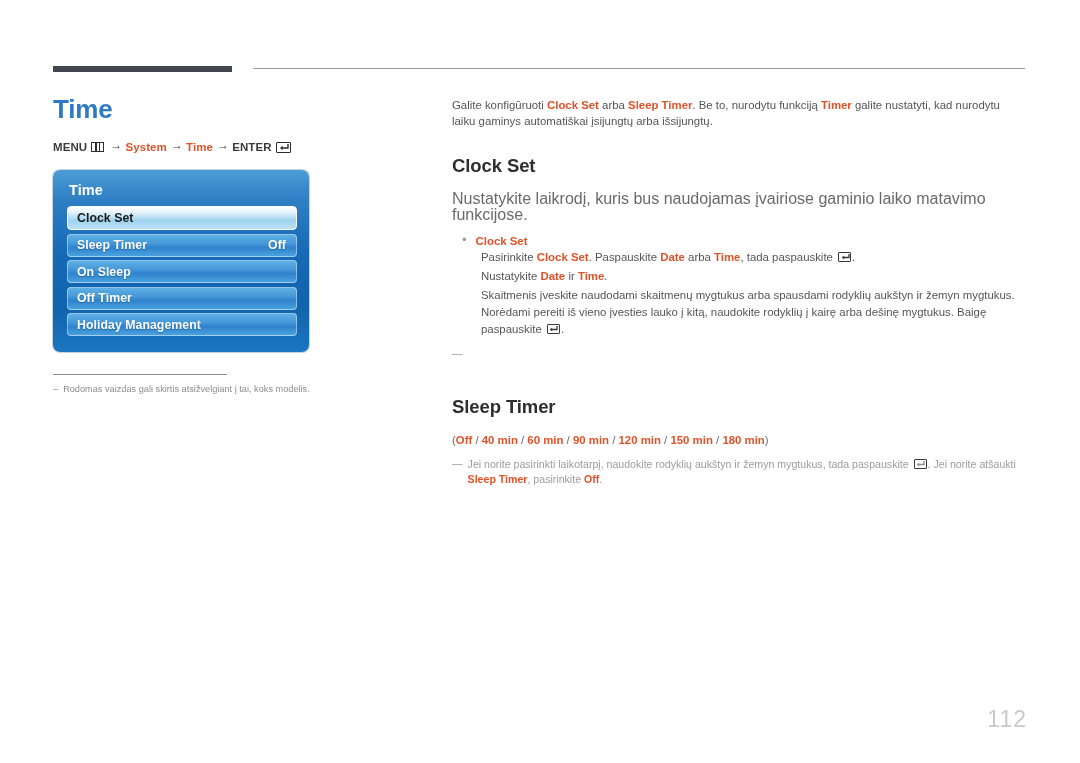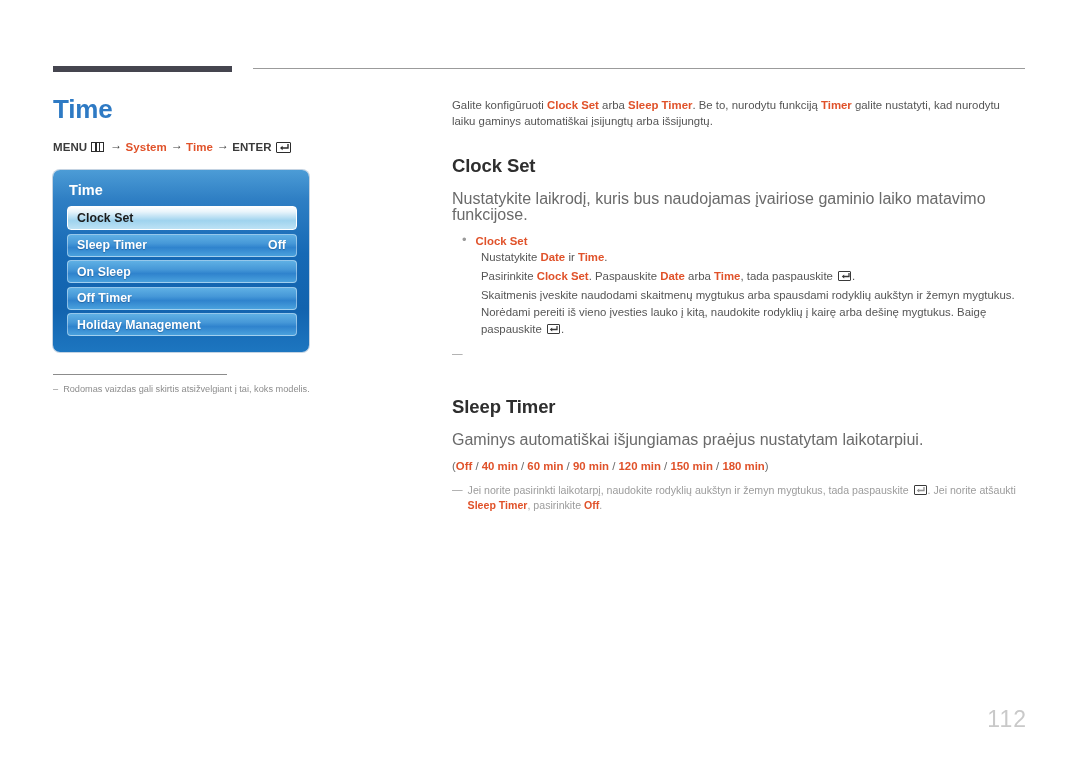--- a/index.html
+++ b/index.html
@@ -351,42 +351,41 @@
 
   <h2 class="sec">Clock Set</h2>
   <p class="sec-desc">Nustatykite laikrodį, kuris bus naudojamas įvairiose gaminio laiko matavimo funkcijose.</p>
 
   <div class="bullet-block">
     <div class="bullet-row">
       <span class="bullet-dot">•</span>
       <span class="bullet-head">Clock Set</span>
     </div>
     <div class="bullet-body">
-      <p><span>Nustatykite </span><span class="b-orange">Date</span><span> ir </span><span class="b-orange">Time</span><span>.</span></p>
-
       <p><span>Pasirinkite </span><span class="b-orange">Clock Set</span><span>. Paspauskite </span><span class="b-orange">Date</span><span> arba </span><span class="b-orange">Time</span><span>, tada paspauskite </span><span class="enter-icon-sm"><svg width="11" height="8" viewBox="0 0 11 8" aria-hidden="true">
               <path d="M9 1 L9 4.5 L3.2 4.5" fill="none" stroke="#3a3a3a" stroke-width="1.3"></path>
               <path d="M4.2 2.4 L1.8 4.5 L4.2 6.6 Z" fill="#3a3a3a"></path>
             </svg></span><span>.</span></p>
 
+      <p><span>Nustatykite </span><span class="b-orange">Date</span><span> ir </span><span class="b-orange">Time</span><span>.</span></p>
+
       <p class="wide"><span>Skaitmenis įveskite naudodami skaitmenų mygtukus arba spausdami rodyklių aukštyn ir žemyn mygtukus. Norėdami pereiti iš vieno įvesties lauko į kitą, naudokite rodyklių į kairę arba dešinę mygtukus. Baigę paspauskite </span><span class="enter-icon-sm"><svg width="11" height="8" viewBox="0 0 11 8" aria-hidden="true">
               <path d="M9 1 L9 4.5 L3.2 4.5" fill="none" stroke="#3a3a3a" stroke-width="1.3"></path>
               <path d="M4.2 2.4 L1.8 4.5 L4.2 6.6 Z" fill="#3a3a3a"></path>
             </svg></span><span>.</span></p>
     </div>
   </div>
 
   <p class="note-line">
     <span class="dash">—</span>
   </p>
 
   <div class="gap-lg"></div>
 
   <h2 class="sec">Sleep Timer</h2>
-  <p class="sec-desc">Gaminys automatiškai išjungiamas praėjus nustatytam laikotarpiui.</p>
 
   <p class="options-line">
     <span>(</span><span class="b-orange">Off</span><span> / </span><span class="b-orange">40 min</span><span> / </span><span class="b-orange">60 min</span><span> / </span><span class="b-orange">90 min</span><span> / </span><span class="b-orange">120 min</span><span> / </span><span class="b-orange">150 min</span><span> / </span><span class="b-orange">180 min</span><span>)</span>
   </p>
 
   <p class="note-line">
     <span class="dash">—</span>
     <span><span>Jei norite pasirinkti laikotarpį, naudokite rodyklių aukštyn ir žemyn mygtukus, tada paspauskite </span><span class="enter-icon-sm"><svg width="11" height="8" viewBox="0 0 11 8" aria-hidden="true">
             <path d="M9 1 L9 4.5 L3.2 4.5" fill="none" stroke="#8f8f8f" stroke-width="1.3"></path>
             <path d="M4.2 2.4 L1.8 4.5 L4.2 6.6 Z" fill="#8f8f8f"></path>

